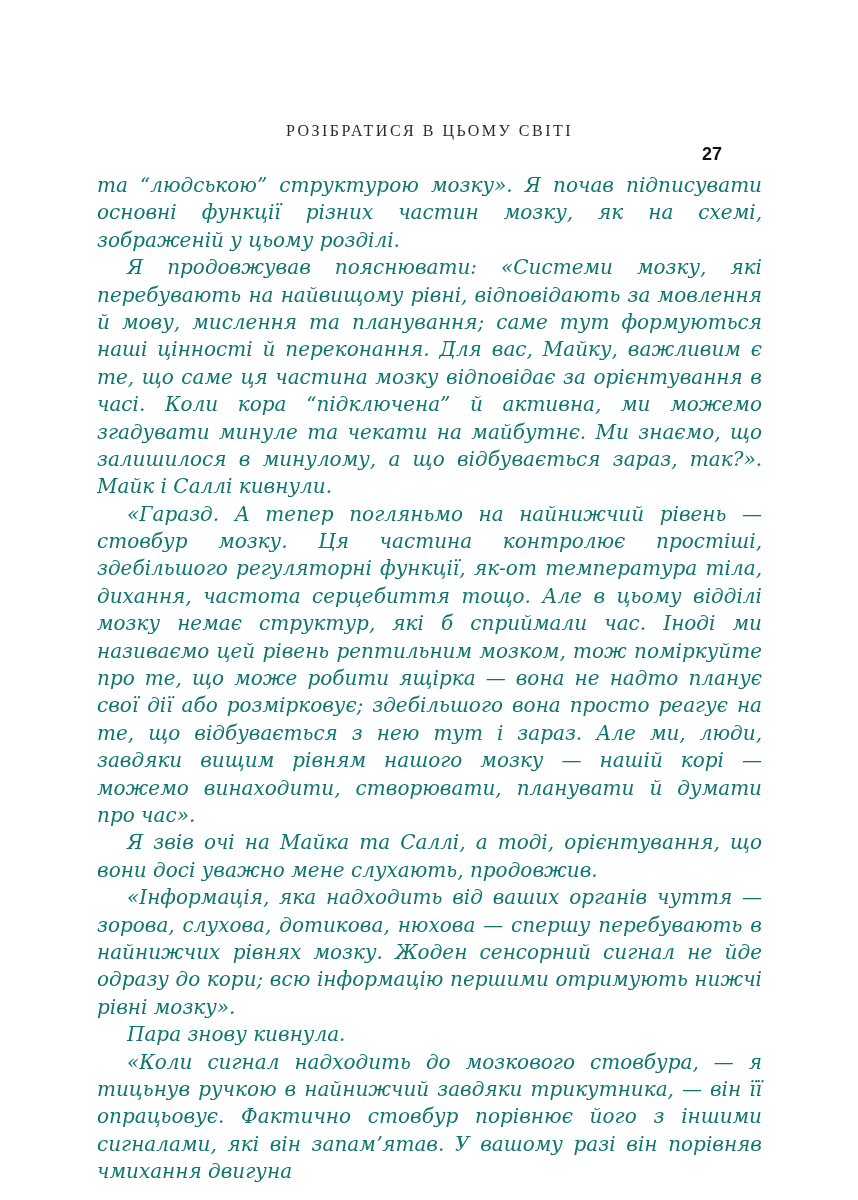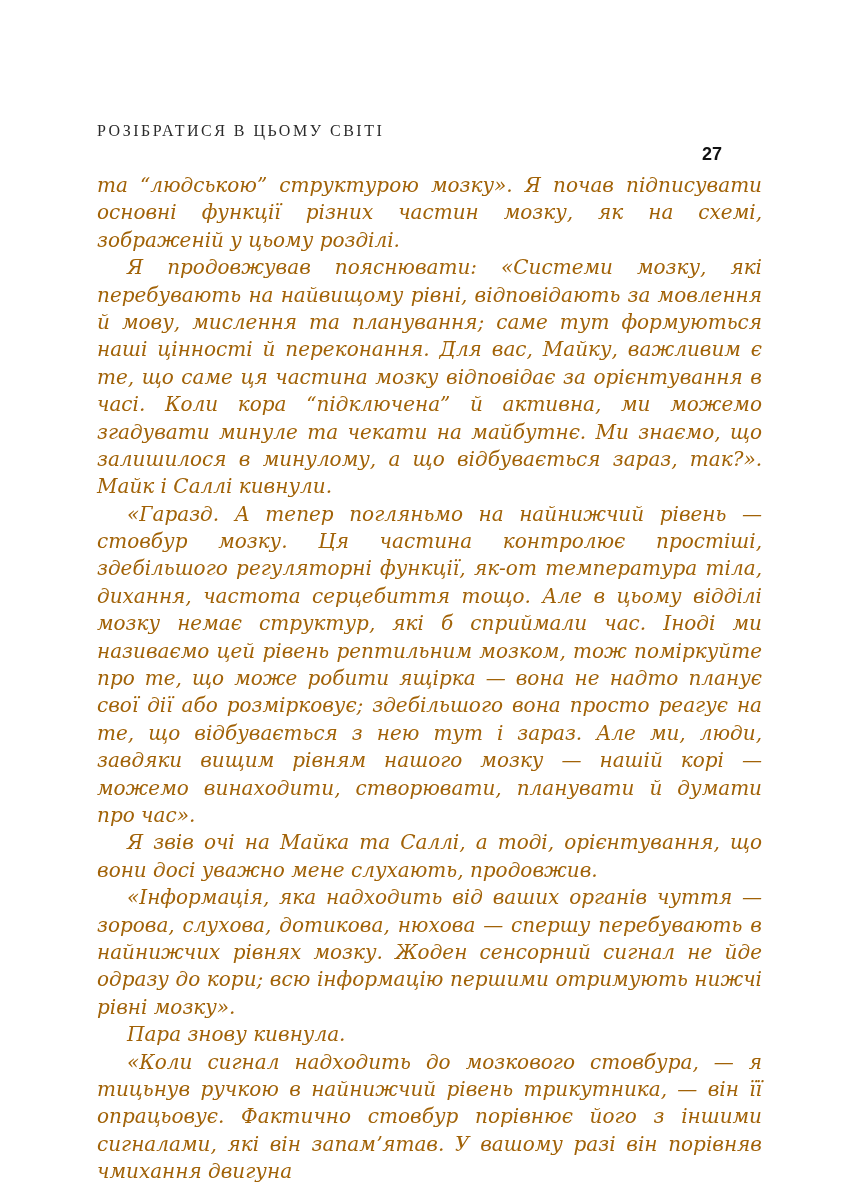--- a/index.html
+++ b/index.html
@@ -21,20 +21,21 @@
     top: 122px;
     width: 665px;
   }
   .running-head {
     position: relative;
     width: 100%;
     height: 24px;
   }
   .running-title {
     display: block;
+    text-align: center;
     font-family: "Liberation Serif", serif;
     font-size: 16px;
     letter-spacing: 2.5px;
     color: #2b2b2b;
     text-transform: uppercase;
   }
   .page-number {
     position: absolute;
     right: 40px;
     top: -2px;
@@ -43,21 +44,21 @@
     font-size: 18px;
     color: #111111;
     margin-top: 24px;
   }
   .body-text {
     margin-top: 26px;
     font-family: "DejaVu Serif", "Liberation Serif", serif;
     font-style: italic;
     font-size: 20px;
     line-height: 1.37;
-    color: #a16207;
+    color: #0f766e;
     text-align: justify;
   }
   .body-text p {
     margin: 0;
     padding: 0;
     text-indent: 30px;
   }
   .body-text p.no-indent {
     text-indent: 0;
   }
@@ -73,17 +74,17 @@
       <span class="page-number">27</span>
     </div>
 
     <div class="body-text">
       <p class="no-indent">та “людською” структурою мозку». Я почав підписувати основні функції різних частин мозку, як на схемі, зображеній у цьому розділі.</p>
       <p>Я продовжував пояснювати: «Системи мозку, які перебувають на найвищому рівні, відповідають за мовлення й мову, мислення та планування; саме тут формуються наші цінності й переконання. Для вас, Майку, важливим є те, що саме ця частина мозку відповідає за орієнтування в часі. Коли кора “підключена” й активна, ми можемо згадувати минуле та чекати на майбутнє. Ми знаємо, що залишилося в минулому, а що відбувається зараз, так?». Майк і Саллі кивнули.</p>
       <p>«Гаразд. А тепер погляньмо на найнижчий рівень — стовбур мозку. Ця частина контролює простіші, здебільшого регуляторні функції, як-от температура тіла, дихання, частота серцебиття тощо. Але в цьому відділі мозку немає структур, які б сприймали час. Іноді ми називаємо цей рівень рептильним мозком, тож поміркуйте про те, що може робити ящірка — вона не надто планує свої дії або розмірковує; здебільшого вона просто реагує на те, що відбувається з нею тут і зараз. Але ми, люди, завдяки вищим рівням нашого мозку — нашій корі — можемо винаходити, створювати, планувати й думати про час».</p>
       <p>Я звів очі на Майка та Саллі, а тоді, орієнтування, що вони досі уважно мене слухають, продовжив.</p>
       <p>«Інформація, яка надходить від ваших органів чуття — зорова, слухова, дотикова, нюхова — спершу перебувають в найнижчих рівнях мозку. Жоден сенсорний сигнал не йде одразу до кори; всю інформацію першими отримують нижчі рівні мозку».</p>
       <p>Пара знову кивнула.</p>
-      <p>«Коли сигнал надходить до мозкового стовбура, — я тицьнув ручкою в найнижчий рівень трикутника, — він її опрацьовує. Фактично стовбур порівнює його з іншими сигналами, які він запамʼятав. У вашому разі він порівняв чмихання двигуна</p>
+      <p>«Коли сигнал надходить до мозкового стовбура, — я тицьнув ручкою в найнижчий завдяки трикутника, — він її опрацьовує. Фактично стовбур порівнює його з іншими сигналами, які він запамʼятав. У вашому разі він порівняв чмихання двигуна</p>
     </div>
 
   </div>
 </div>
 
 </body></html>

